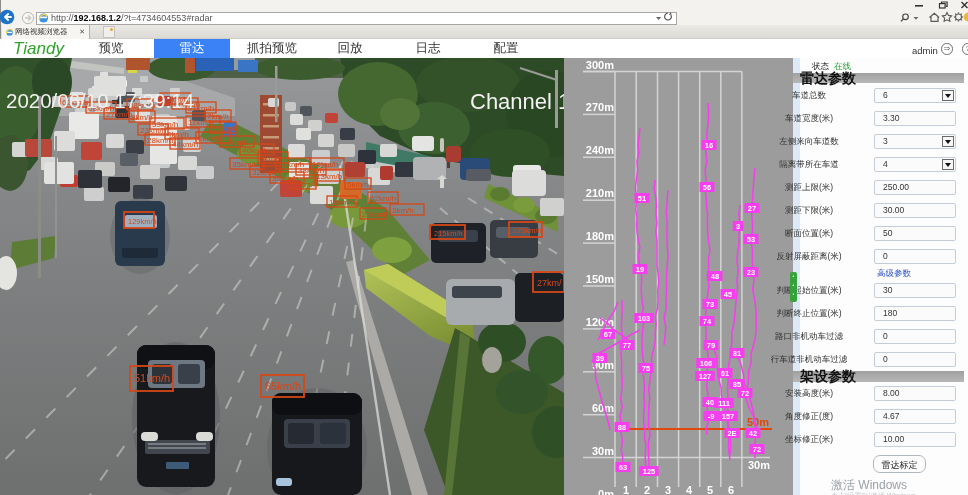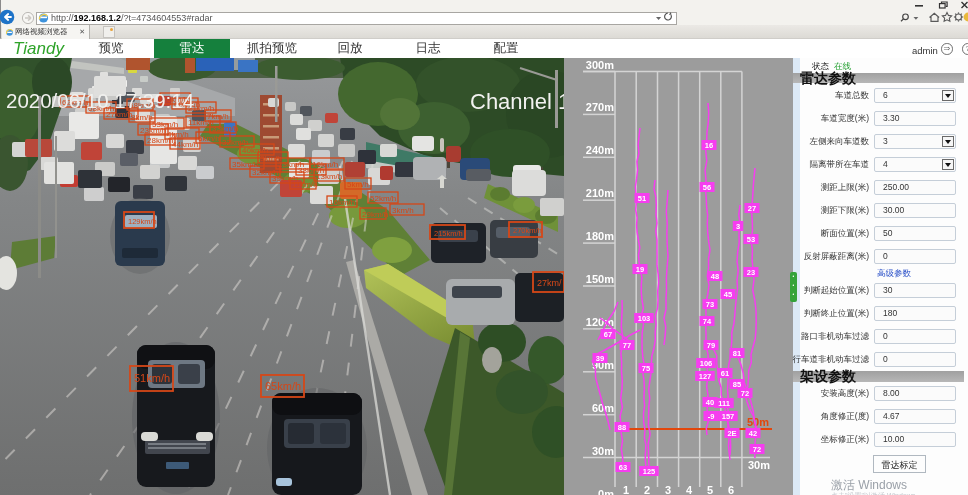--- a/index.html
+++ b/index.html
@@ -8,33 +8,33 @@
 #topbar{position:absolute;left:0;top:0;width:968px;height:25px;background:#f3f2ee;border-left:1px solid #8a8a8a}
 #urlbox{position:absolute;left:36px;top:12px;width:641px;height:13px;background:#fff;border:1px solid #a8a6a2}
 #searchbox{position:absolute;left:678px;top:12px;width:245px;height:13px;background:#fff;border:1px solid #a8a6a2;font-size:9px;color:#888;line-height:11px;padding-left:5px}
 #tabstrip{position:absolute;left:0;top:25px;width:968px;height:14px;background:linear-gradient(#ebe9e5,#dcdad5);border-left:1px solid #8a8a8a;border-bottom:1px solid #cfcdc9}
 #tab1{position:absolute;left:1px;top:0px;width:88px;height:14px;background:#f6f5f2;border-right:1px solid #b3b1ad;font-size:7.5px;color:#333;line-height:14px}
 #newtab{position:absolute;left:102px;top:1px;width:12px;height:12px;background:#f0efec;border:1px solid #c5c3bf}
 #newtab:after{content:"";position:absolute;right:1px;top:1px;width:3px;height:3px;background:#e8a33d;border-radius:50%}
 #nav{position:absolute;left:0;top:39px;width:968px;height:19px;background:#fff}
 #logo{position:absolute;left:13px;top:0px;font-size:17px;font-weight:normal;font-style:italic;color:#2fa32a}
 .navitem{position:absolute;top:0;height:19px;line-height:19px;font-size:12.5px;color:#333;text-align:center}
-#radarbtn{position:absolute;left:154px;top:0;width:76px;height:19px;background:#15803d;color:#fff;font-size:12.5px;text-align:center;line-height:19px}
+#radarbtn{position:absolute;left:154px;top:0;width:76px;height:19px;background:#3b82f6;color:#fff;font-size:12.5px;text-align:center;line-height:19px}
 #admin{position:absolute;left:912px;top:5.5px;font-size:9.5px;color:#333}
 .navcirc{position:absolute;top:4px;width:11.5px;height:11.5px;border:1.3px solid #6e6e6e;border-radius:50%;color:#6e6e6e;font-size:8px;text-align:center;line-height:9.5px}
 #content{position:absolute;left:0;top:58px;width:968px;height:437px}
 #panelbg{position:absolute;left:793px;top:0;width:175px;height:437px;background:#fdfdfd}
 #bluestrip{position:absolute;left:793px;top:0;width:7px;height:437px;background:#dce9f6}
 .hdr{position:absolute;left:793px;width:171px;height:10.5px;background:linear-gradient(#a0a0a0,#b7b7b7);color:#111;font-size:14px;font-weight:bold;line-height:10.5px;padding-left:7px}
-.flabel{position:absolute;width:120px;text-align:right;font-size:8.5px;color:#333;line-height:15px}
+.flabel{position:absolute;width:120px;text-align:center;font-size:8.5px;color:#333;line-height:15px}
 .finput{position:absolute;left:874px;width:82px;height:15px;background:#fbfbfb;border:1px solid #c5ced8;border-radius:2px;font-size:8.5px;color:#333;line-height:13px;padding-left:8px}
 .fsel .arr{position:absolute;right:1px;top:1px;width:12px;height:11px;background:#f6f6f6;border:1px solid #6a6a6a}
 .fsel .arr:after{content:"";position:absolute;left:2px;top:3px;border:3.5px solid transparent;border-top:4.5px solid #111}
 #advlink{position:absolute;font-size:8.5px;color:#2a50c8;}
-#calbtn{position:absolute;background:#fdfdfd;border:1px solid #b0b8c0;border-radius:0;font-size:9px;color:#222;text-align:center}
+#calbtn{position:absolute;background:#fdfdfd;border:1px solid #b0b8c0;border-radius:7px;font-size:9px;color:#222;text-align:center}
 #greentab{position:absolute;left:790px;top:214px;width:7px;height:30px;background:#35a33a;border-radius:2px;color:#fff;font-size:5px;line-height:9px;text-align:center}
 #actw{position:absolute;left:831px;top:419px;font-size:12px;color:#9aa0a8}
 #actw2{position:absolute;left:831px;top:433px;font-size:7px;color:#c2c6cc}
 </style></head>
 <body>
 <div id="win">
   <div id="topbar"></div>
   <div id="urlbox"></div>
   <svg style="position:absolute;left:0;top:0" width="968" height="25" viewBox="0 0 968 25">
 <circle cx="7" cy="17" r="7.3" fill="#1e73c8"></circle>

